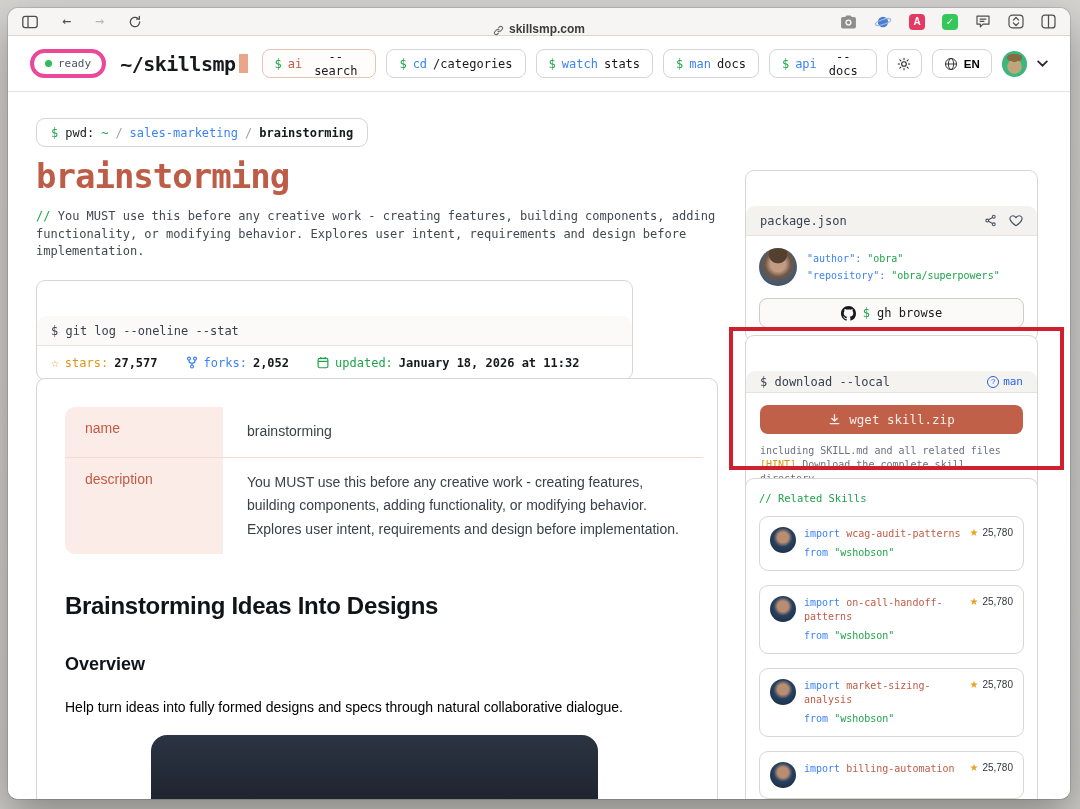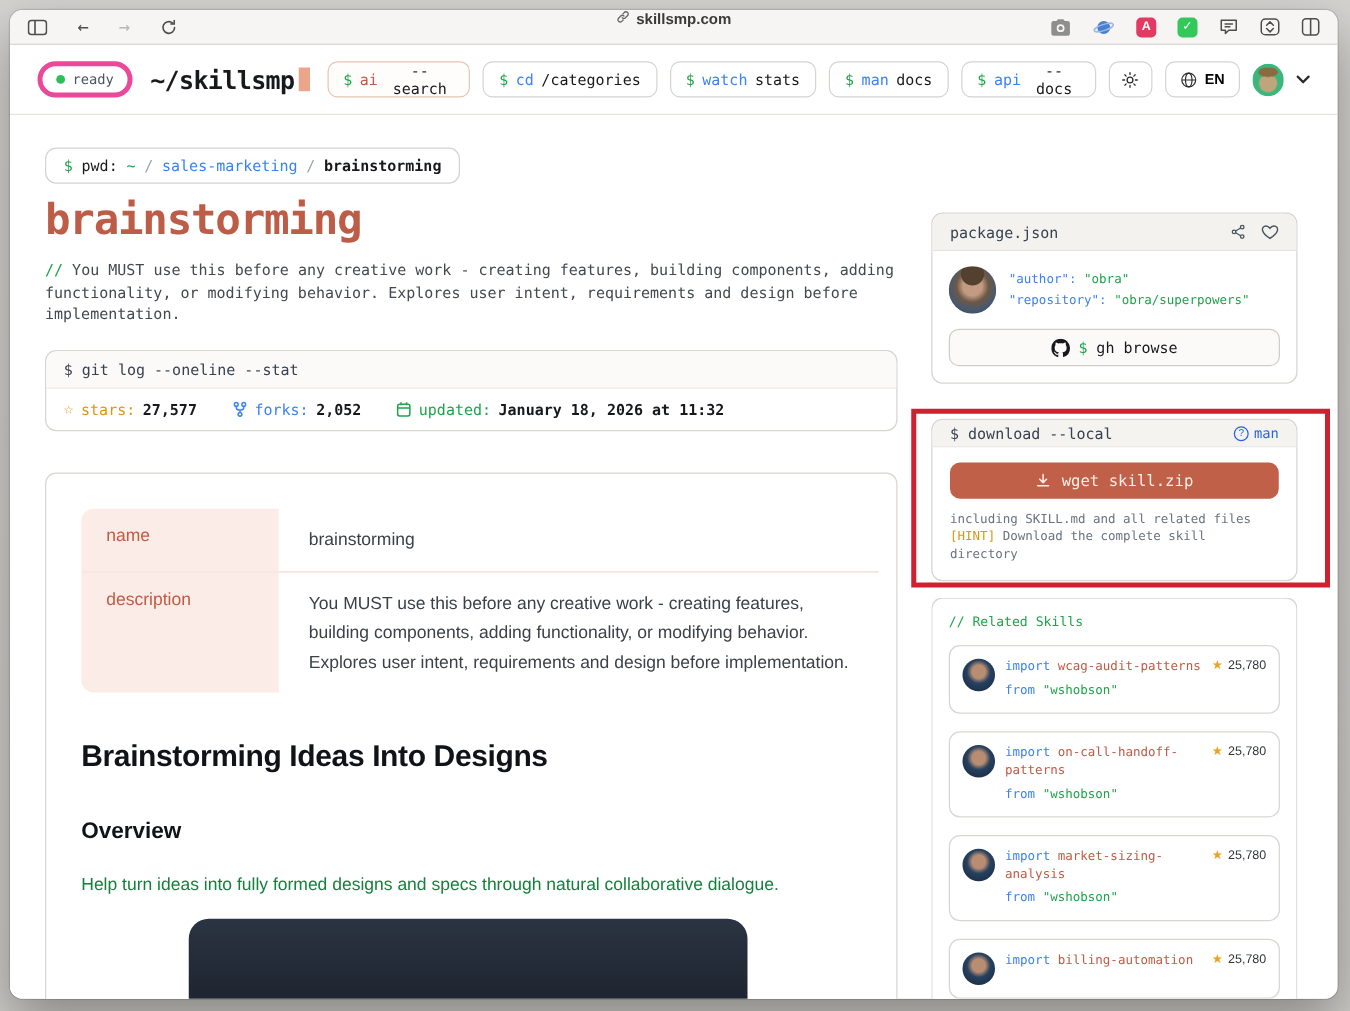--- a/index.html
+++ b/index.html
@@ -21,21 +21,21 @@
   
   .toolbar{
     height:28px; background:#f6f5f3; border-bottom:1px solid #d9d7d3;
     display:flex; align-items:center; padding:0 14px; position:relative;
   }
   .tb-left{ display:flex; align-items:center; gap:24px; }
   .tb-btn{ display:flex; align-items:center; color:#4d4d4d; font-size:15px; line-height:1; cursor:default; }
   .tb-btn.dis{ color:#b9b7b3; }
   .urlbox{
     position:absolute; left:50%; top:0; transform:translateX(-50%);
-    height:28px; display:flex; align-items:flex-start; gap:5px;
+    height:28px; display:flex; align-items:flex-end; gap:5px;
     font-size:12px; color:#3b3b3b; font-weight:600;
   }
   .tb-right{ margin-left:auto; display:flex; align-items:center; gap:17px; }
   .ext-sq{ width:16px; height:16px; border-radius:4px; display:flex; align-items:center; justify-content:center;
            color:#fff; font-size:10px; font-weight:bold; line-height:1; }
 
   
   .siteheader{
     height:56px; background:#fff; border-bottom:1px solid #e5e3e0;
     display:flex; align-items:center; padding:0 22px; gap:14px;
@@ -65,50 +65,50 @@
       radial-gradient(ellipse 8px 4px at 50% 26%, #8a6a3f 0 95%, transparent 100%),
       radial-gradient(circle at 50% 60%, #bfa57c 0 34%, transparent 38%),
       #3bb77e; }
   .chev{ color:#2b2b2b; }
 
   
   .page{ position:relative; height:707px; background:#fff; }
   .panel{ border:1px solid #d8d6d2; border-radius:9px; background:#fff; }
   .panel-head{
     display:flex; align-items:center; padding:0 14px; border-bottom:1px solid #e5e3e0;
-    background:#fbfaf8; border-radius:9px 9px 0 0; font-size:12px; color:#374151;
+    background:#fbfaf8; border-radius:9px 9px 0 0; font-size:12px; color:#374151;margin-top:35px;
   }
 
   .breadcrumb{
     position:absolute; left:28px; top:26px; height:29px; display:flex; align-items:center; gap:7px;
     border:1px solid #d6d4d1; border-radius:9px; padding:0 14px; font-size:12px;
   }
   .h1{ position:absolute; left:28px; top:64px; font-size:34px; font-weight:bold; color:#bd5d47; letter-spacing:-1px;}
   .hero-desc{ position:absolute; left:28px; top:116px; width:694px; font-size:12px; line-height:17.5px; color:#44484f; }
 
-  .git-panel{ position:absolute; left:28px; top:188px; width:682px; }
+  .git-panel{ position:absolute; left:28px; top:188px; width:597px; }
   .git-panel .panel-head{ height:30px; }
   .git-body{ display:flex; align-items:center; gap:28px; padding:9px 14px; font-size:12px; }
   .stat{ display:flex; align-items:center; gap:6px; }
 
   .editor{ position:absolute; left:28px; top:286px; width:682px; height:520px; }
   .editor-head{ height:30px; display:flex; align-items:center; gap:8px; padding:0 13px;
     border-bottom:1px solid #e5e3e0; font-size:12px; color:#374151; }
   .lights{ display:flex; gap:7px; margin-right:4px; }
   .light{ width:11px; height:11px; border-radius:50%; }
   .editor-body{ padding:28px; }
 
   .fm-table{ display:grid; grid-template-columns:158px 1fr; width:646px; }
   .fm-key{ background:#fbece7; color:#c05b45; font-size:14px; padding:13px 20px; }
   .fm-val{ font-size:14px; color:#3c4149; padding:13px 10px 13px 24px; line-height:23.5px; max-width:480px; }
   .fm-row2{ border-top:1px solid #f3d9cf; }
   .fm-key.first{ border-radius:10px 0 0 0; } .fm-key.last{ border-radius:0 0 0 10px; }
   .h2{ margin:38px 0 0 0; font-size:24px; font-weight:800; color:#101318; letter-spacing:-.3px; }
   .h3{ margin:34px 0 0 0; font-size:18px; font-weight:bold; color:#101318; }
-  .para{ margin:24px 0 0 0; font-size:14px; color:#15803d; }
+  .para{ margin:24px 0 0 0; font-size:14px; color:#000000; }
   .darkblock{ margin:20px 0 0 86px; width:447px; height:70px; border-radius:16px 16px 0 0;
     background:linear-gradient(180deg,#2b3442,#1d242f); }
 
   
   .pkg{ position:absolute; left:737px; top:78px; width:293px; }
   .pkg .panel-head{ height:30px; }
   .pkg-body{ padding:12px 13px 13px; }
   .pkg-row{ display:flex; gap:10px; align-items:center; }
   .av-obra{ width:38px; height:38px; flex:0 0 38px;
     background:

